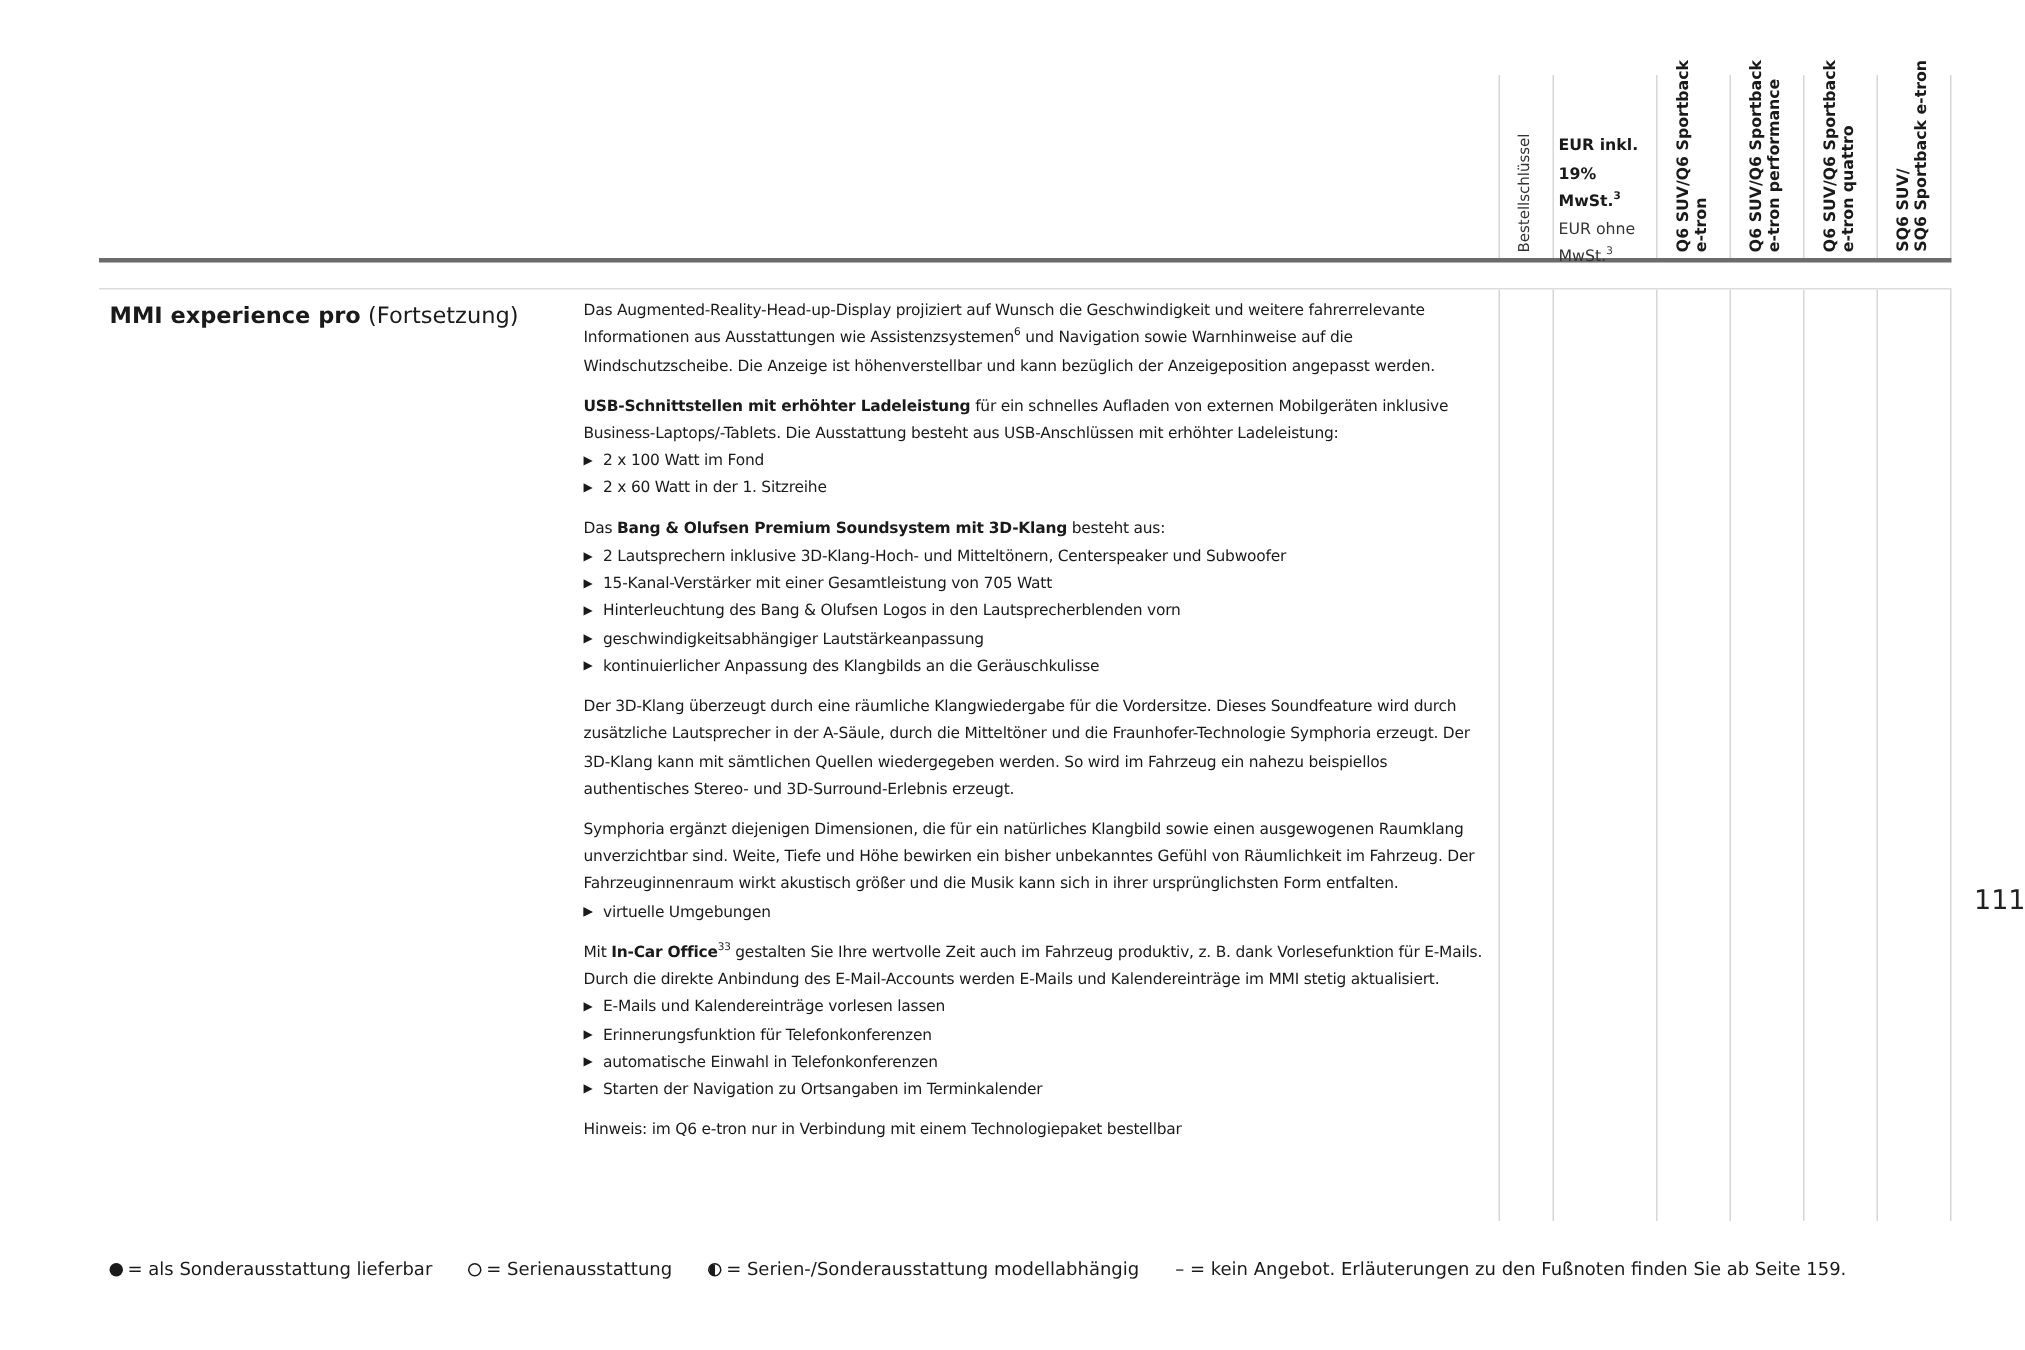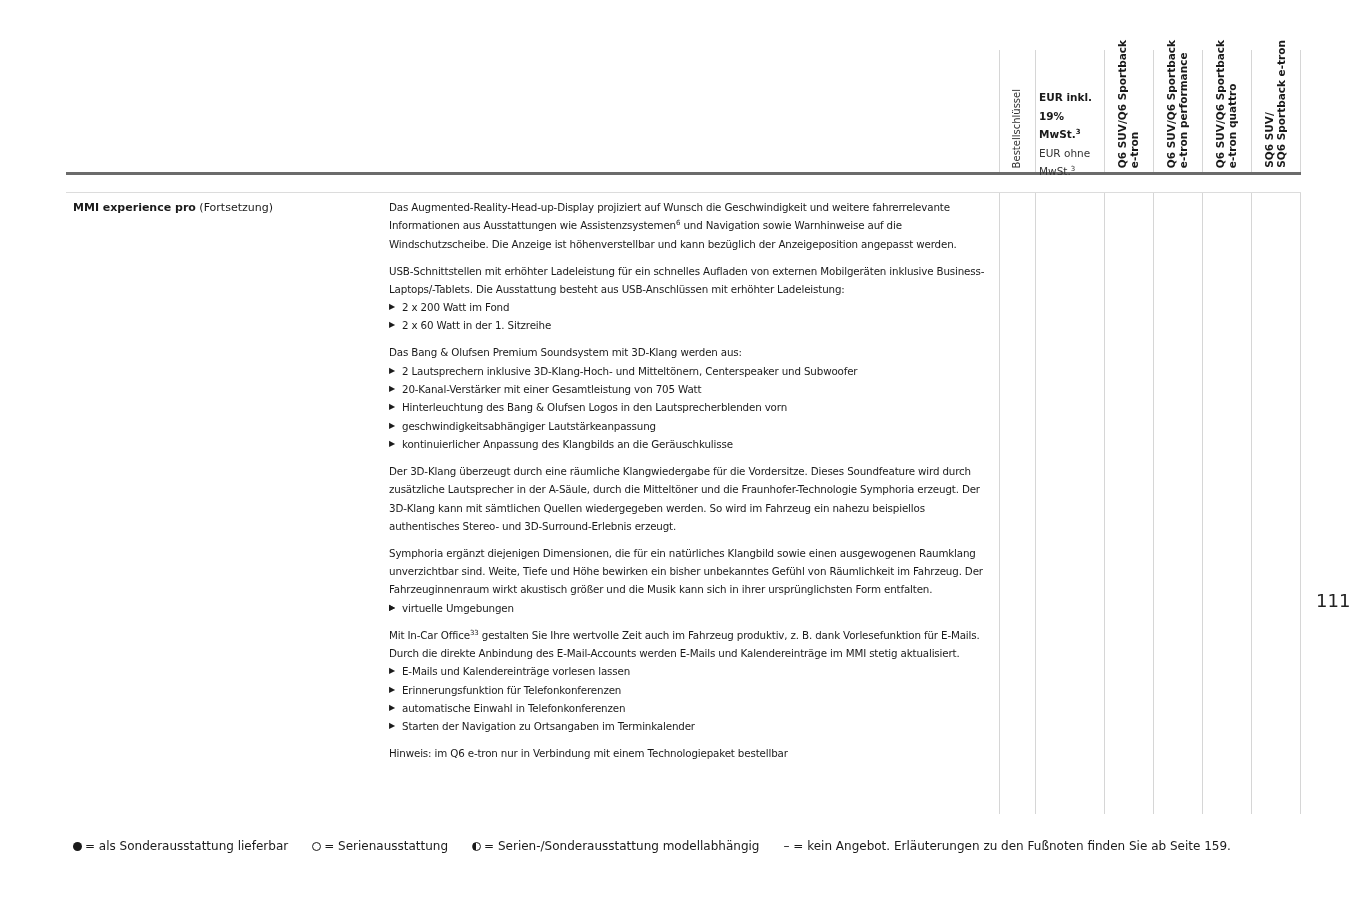--- a/index.html
+++ b/index.html
@@ -18,30 +18,30 @@
   .vtext { writing-mode: vertical-rl; transform: rotate(180deg); font-size: 10.5px; line-height: 12px; white-space: nowrap; }
   .vtext.bold { font-weight: bold; font-size: 10.5px; }
   .vtext.light { font-weight: normal; color: #333; font-size: 10px; }
 
   .price-head { position: absolute; left: 1039px; top: 88px; width: 66px; font-size: 10.5px; line-height: 18.5px; }
   .price-head .b { font-weight: bold; display: block; }
   .price-head .n { display: block; color: #333; }
   sup { font-size: 7px; vertical-align: super; line-height: 0; }
 
   
-  .row-label { position: absolute; left: 73px; top: 201px; font-size: 11px; }
+  .row-label { position: absolute; left: 73px; top: 201px; font-size: 15px; }
   .row-label b { font-weight: bold; }
 
   
   .content { position: absolute; left: 389px; top: 198px; width: 605px; font-size: 10.3px; line-height: 18.3px; letter-spacing: -0.15px; }
   .content p { margin: 0 0 8.7px 0; }
   .content ul { list-style: none; margin: -8.7px 0 8.7px 0; padding: 0; }
   .content li { position: relative; padding-left: 13px; }
   .content li .arrow { position: absolute; left: 0; top: 0; font-size: 8px; }
-  .content b { font-weight: normal; }
+  .content b { font-weight: bold; }
 
   .page-number { position: absolute; left: 1316px; top: 590px; font-size: 18px; color: #222; }
 
   .legend { position: absolute; left: 73px; top: 839px; font-size: 12px; white-space: nowrap; display: flex; gap: 16px; }
   .legend .item { margin-right: 8px; }
   .legend .sym { display: inline-block; width: 9px; height: 9px; border-radius: 50%; vertical-align: -1px; margin-right: 3px; box-sizing: border-box; }
   .sym.filled { background: #1a1a1a; }
   .sym.empty { border: 1.3px solid #1a1a1a; background: #fff; }
   .sym.half { border: 1.3px solid #1a1a1a; background: linear-gradient(90deg, #1a1a1a 50%, #fff 50%); }
 </style>
@@ -95,28 +95,28 @@
 
   <div class="row-label">
     <b>MMI experience pro</b><span> (Fortsetzung)</span>
   </div>
 
   <div class="content">
     <p><span>Das Augmented-Reality-Head-up-Display projiziert auf Wunsch die Geschwindigkeit und weitere fahrerrelevante Informationen aus Ausstattungen wie Assistenzsystemen</span><sup>6</sup><span> und Navigation sowie Warnhinweise auf die Windschutzscheibe. Die Anzeige ist höhenverstellbar und kann bezüglich der Anzeigeposition angepasst werden.</span></p>
 
     <p><b>USB-Schnittstellen mit erhöhter Ladeleistung</b><span> für ein schnelles Aufladen von externen Mobilgeräten inklusive Business-Laptops/-Tablets. Die Ausstattung besteht aus USB-Anschlüssen mit erhöhter Ladeleistung:</span></p>
     <ul>
-      <li><span class="arrow">▶</span><span>2 x 200 Watt im Fond</span></li>
+      <li><span class="arrow">▶</span><span>2 x 100 Watt im Fond</span></li>
       <li><span class="arrow">▶</span><span>2 x 60 Watt in der 1. Sitzreihe</span></li>
     </ul>
 
-    <p><span>Das </span><b>Bang &amp; Olufsen Premium Soundsystem mit 3D-Klang</b><span> werden aus:</span></p>
+    <p><span>Das </span><b>Bang &amp; Olufsen Premium Soundsystem mit 3D-Klang</b><span> besteht aus:</span></p>
     <ul>
       <li><span class="arrow">▶</span><span>2 Lautsprechern inklusive 3D-Klang-Hoch- und Mitteltönern, Centerspeaker und Subwoofer</span></li>
-      <li><span class="arrow">▶</span><span>20-Kanal-Verstärker mit einer Gesamtleistung von 705 Watt</span></li>
+      <li><span class="arrow">▶</span><span>15-Kanal-Verstärker mit einer Gesamtleistung von 705 Watt</span></li>
       <li><span class="arrow">▶</span><span>Hinterleuchtung des Bang &amp; Olufsen Logos in den Lautsprecherblenden vorn</span></li>
       <li><span class="arrow">▶</span><span>geschwindigkeitsabhängiger Lautstärkeanpassung</span></li>
       <li><span class="arrow">▶</span><span>kontinuierlicher Anpassung des Klangbilds an die Geräuschkulisse</span></li>
     </ul>
 
     <p>Der 3D-Klang überzeugt durch eine räumliche Klangwiedergabe für die Vordersitze. Dieses Soundfeature wird durch zusätzliche Lautsprecher in der A-Säule, durch die Mitteltöner und die Fraunhofer-Technologie Symphoria erzeugt. Der 3D-Klang kann mit sämtlichen Quellen wiedergegeben werden. So wird im Fahrzeug ein nahezu beispiellos authentisches Stereo- und 3D-Surround-Erlebnis erzeugt.</p>
     <p>Symphoria ergänzt diejenigen Dimensionen, die für ein natürliches Klangbild sowie einen ausgewogenen Raumklang unverzichtbar sind. Weite, Tiefe und Höhe bewirken ein bisher unbekanntes Gefühl von Räumlichkeit im Fahrzeug. Der Fahrzeuginnenraum wirkt akustisch größer und die Musik kann sich in ihrer ursprünglichsten Form entfalten.</p>
 
     <ul>
       <li><span class="arrow">▶</span></li>

